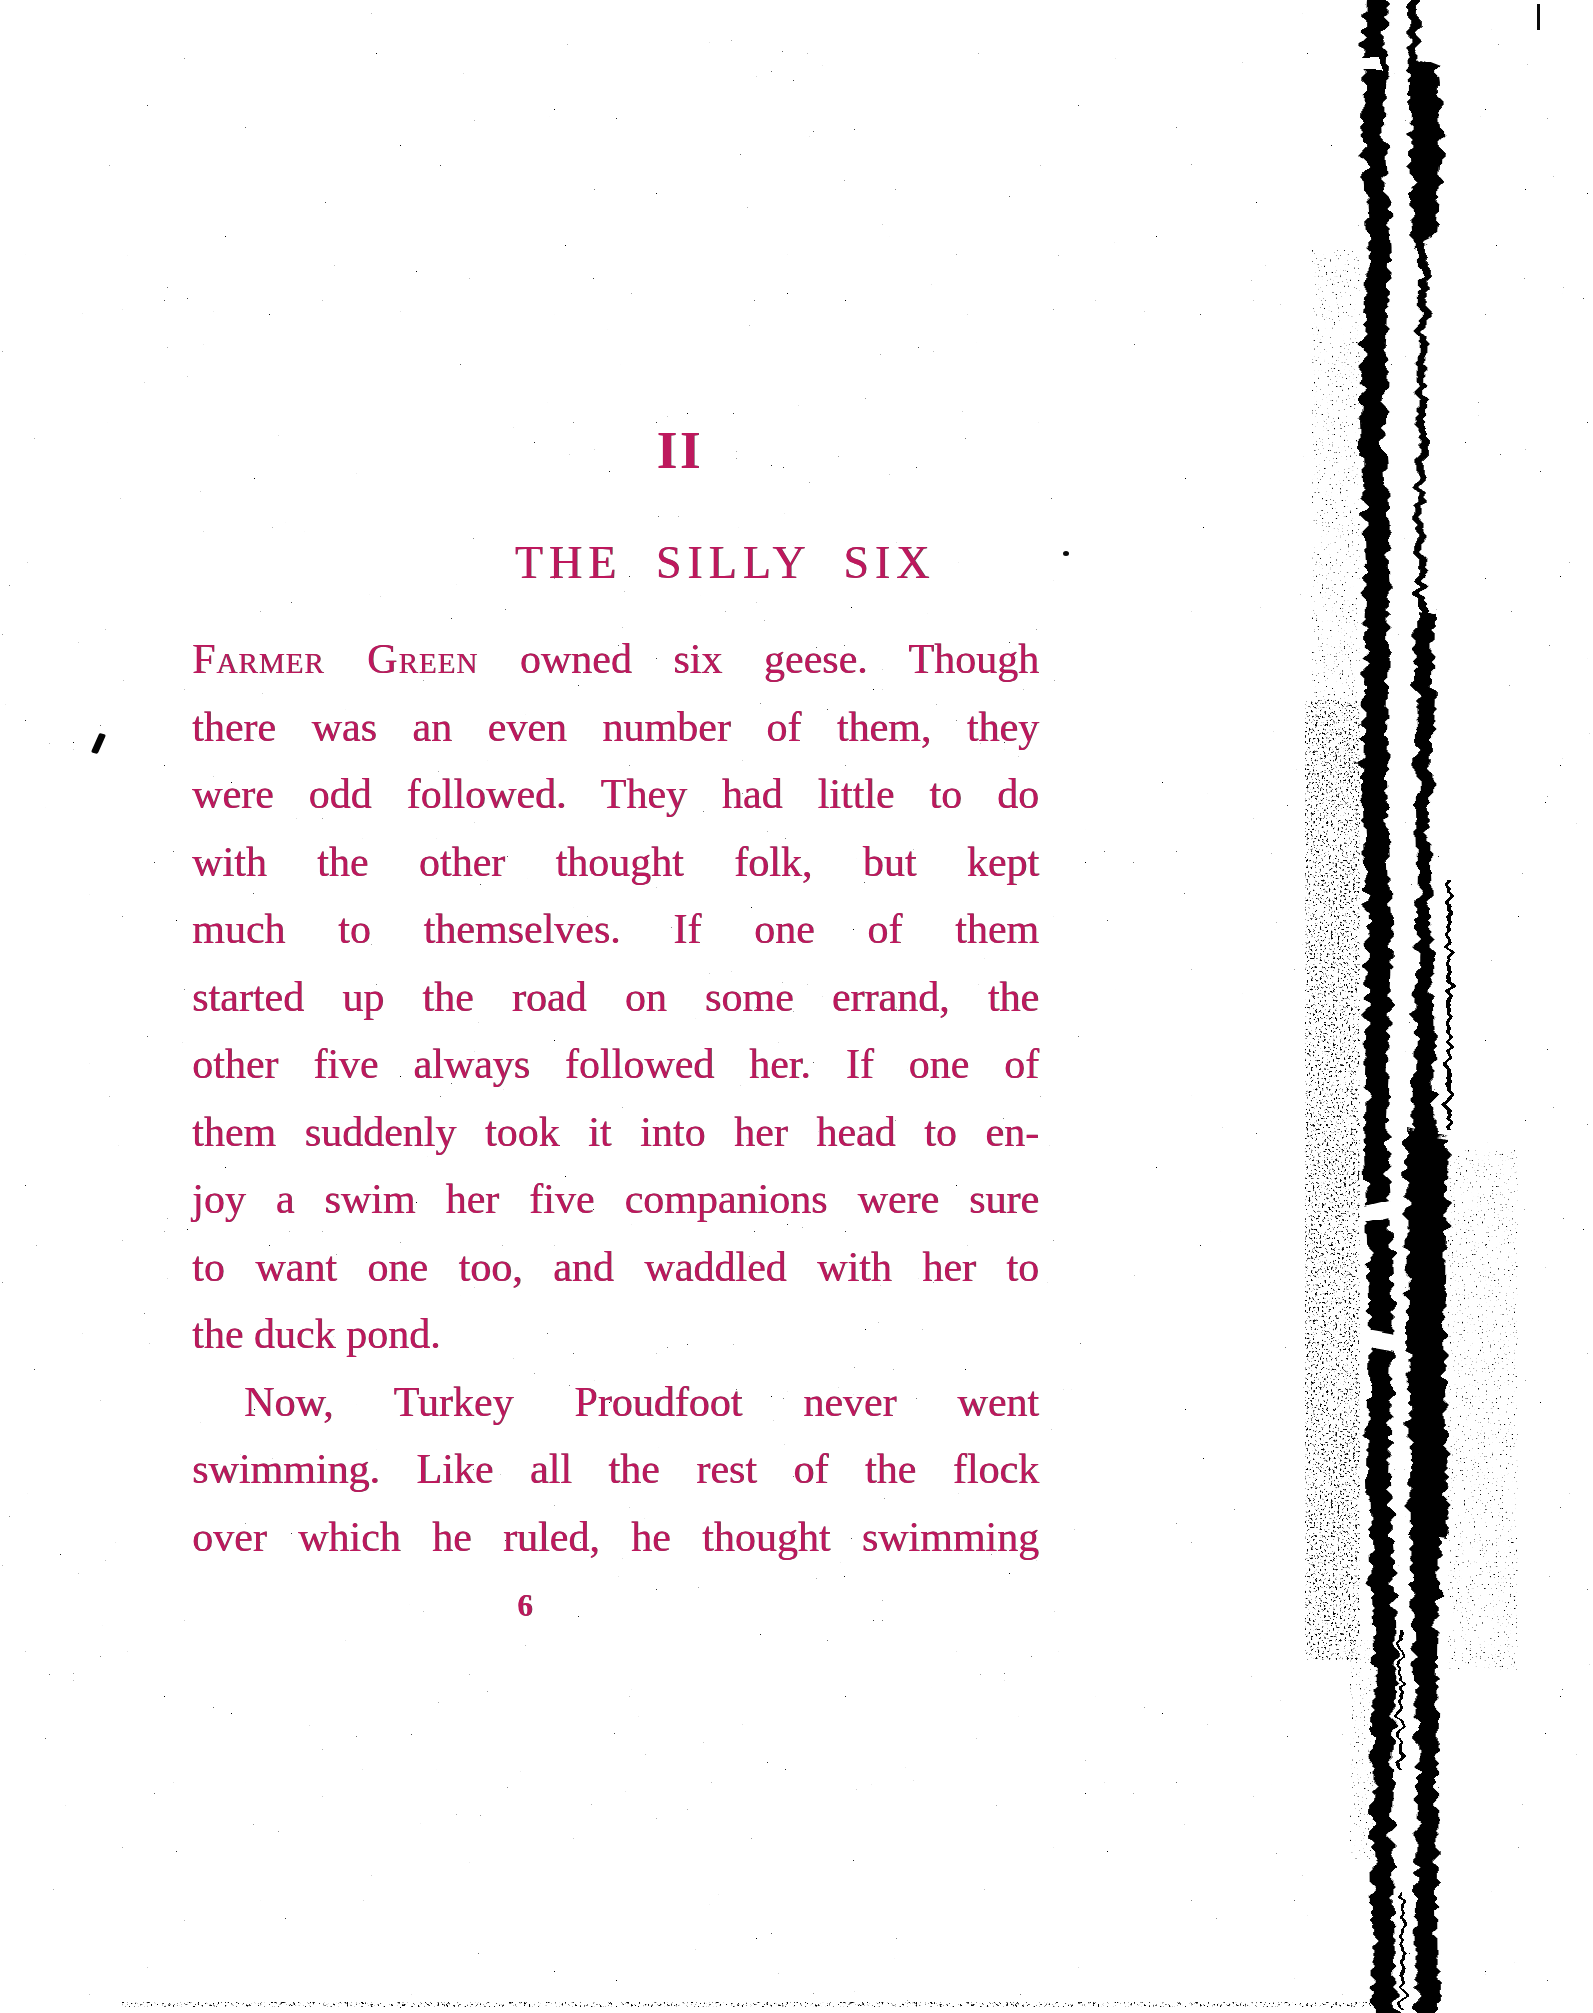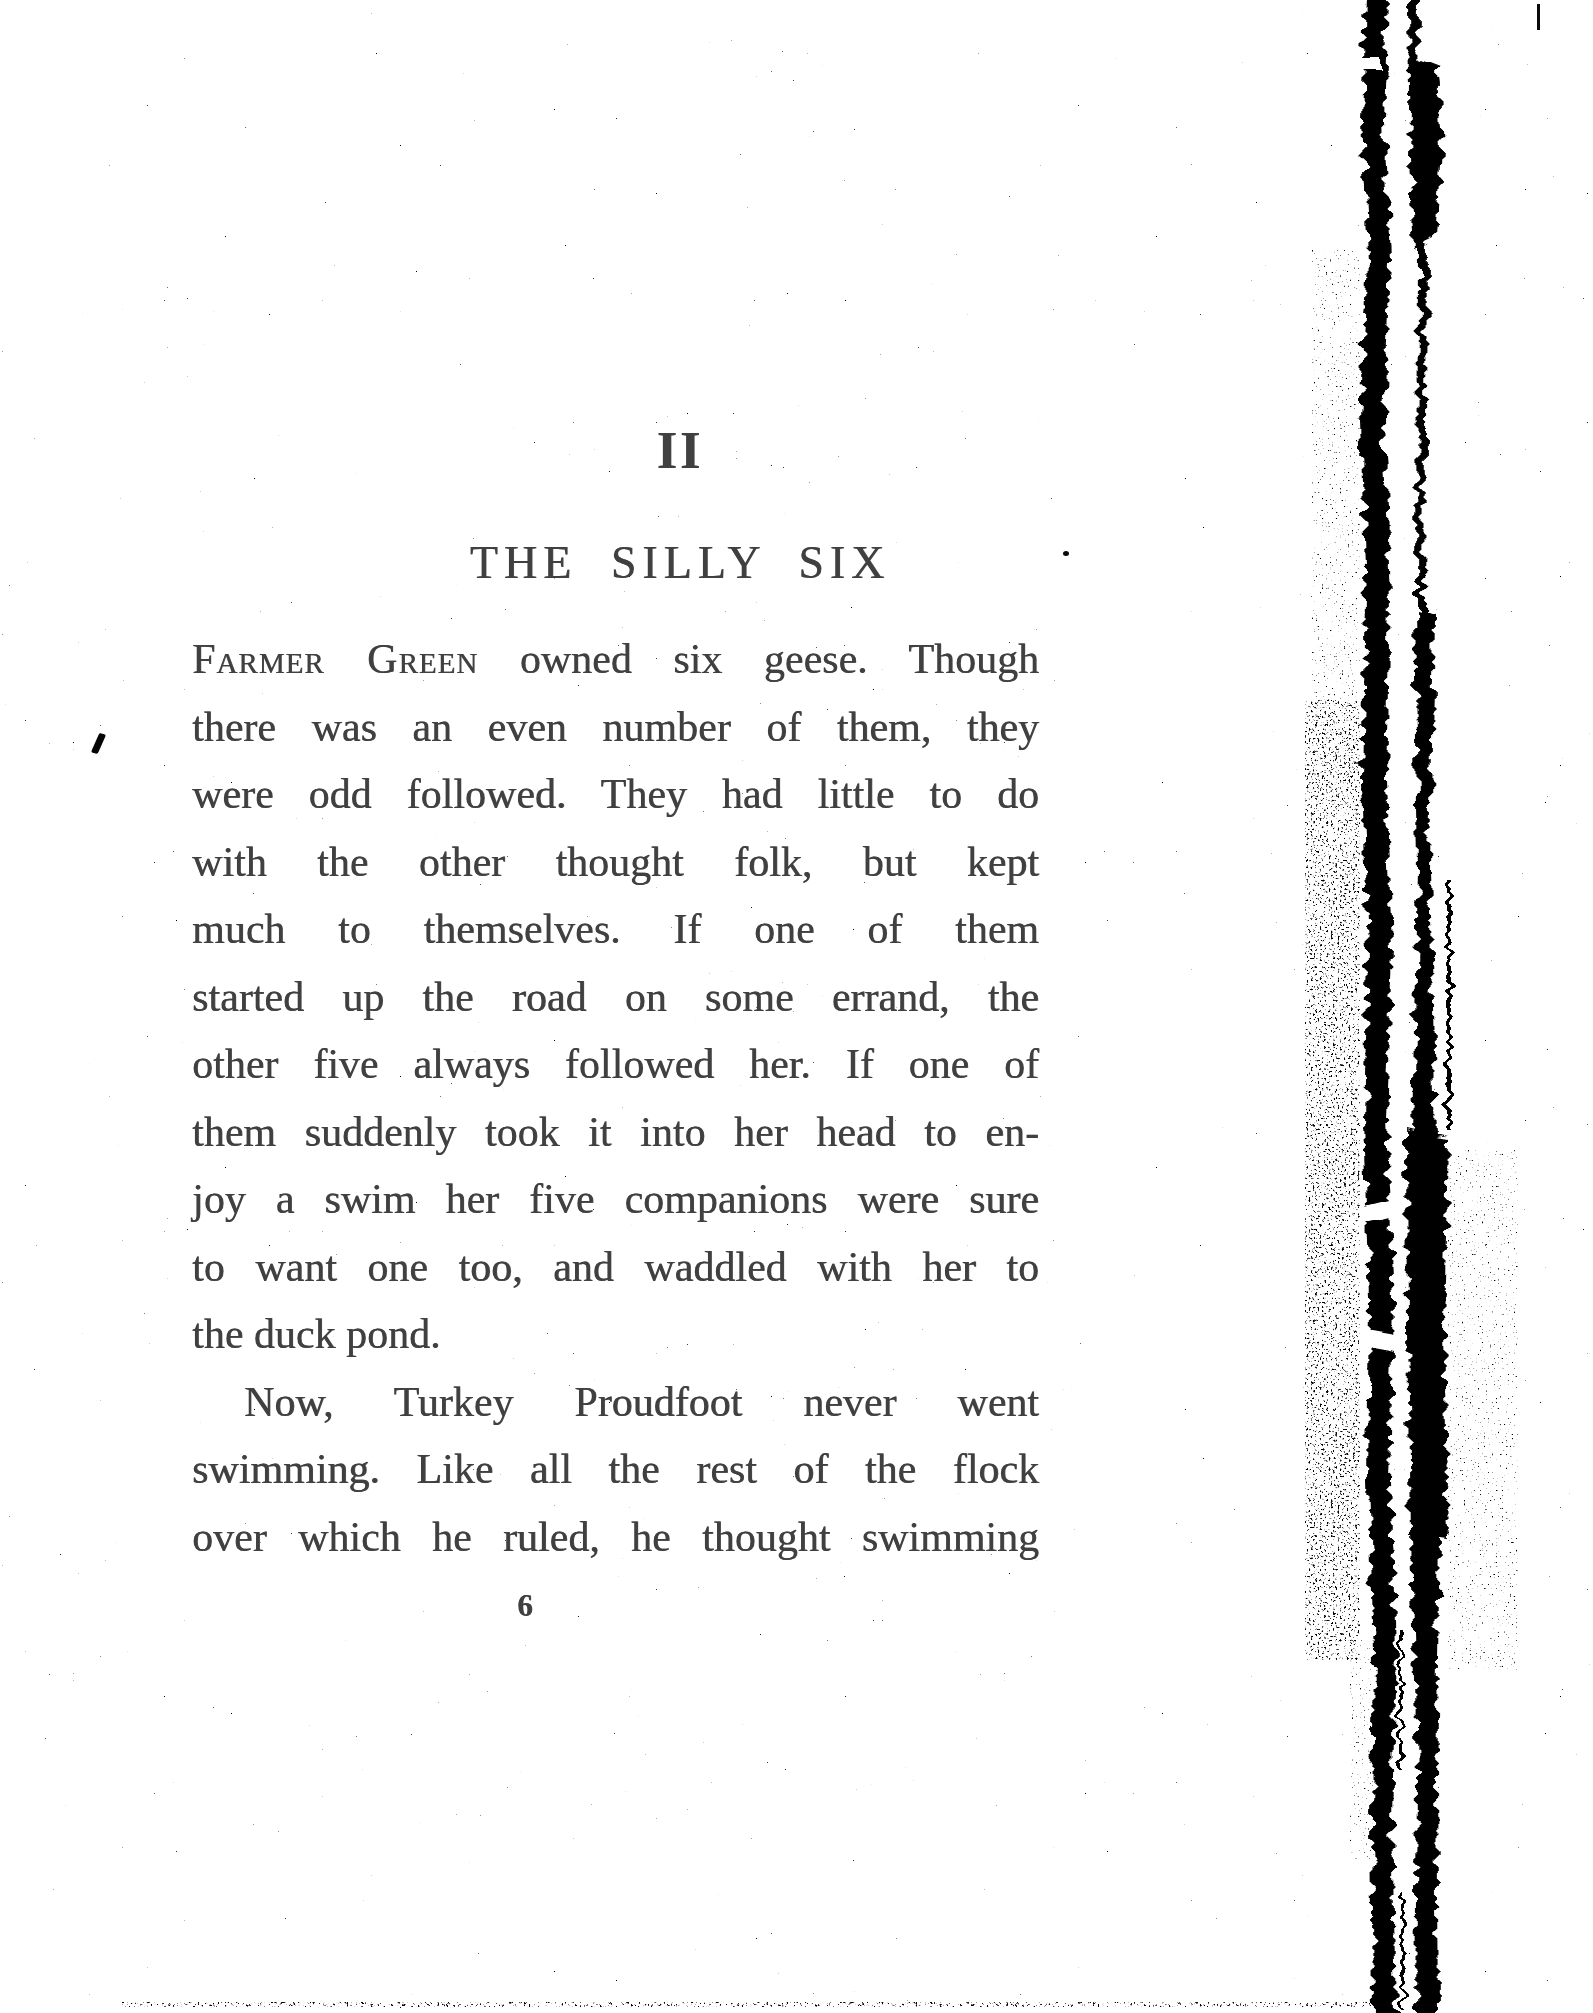--- a/index.html
+++ b/index.html
@@ -2,38 +2,39 @@
 <html><head>
 <meta charset="utf-8">
 <style>
   html,body{margin:0;padding:0;background:#e8e8e8;}
   .scan-page{
     position:relative;
     width:1593px;height:2013px;
     background:#ffffff;
     overflow:hidden;
     font-family:"Liberation Serif","DejaVu Serif",serif;
-    color:#404040;
+    color:#be185d;
   }
   .artifacts{
     position:absolute;left:0;top:0;width:1593px;height:2013px;
     pointer-events:none;z-index:1;
   }
   .content{position:absolute;left:0;top:0;width:100%;height:100%;z-index:2;}
   .chapter-number{
     position:absolute;left:0;top:421px;width:1360px;
     text-align:center;
     font-size:52px;font-weight:700;letter-spacing:3px;
     text-shadow:0.5px 0.4px 0 rgba(10,10,10,0.65);
   }
   .chapter-title{
     position:absolute;left:0;top:536px;width:1360px;
     text-align:center;
     font-size:46px;font-weight:400;letter-spacing:6px;word-spacing:16px;
     text-shadow:0.6px 0.4px 0 rgba(10,10,10,0.7);
+    padding-left:45px;
   }
   .body-text{
     position:absolute;left:192px;top:626px;width:847px;
   }
   .text-line{
     height:67.5px;line-height:67.5px;
     font-size:42px;
     text-align:justify;
     text-align-last:justify;
     -moz-text-align-last:justify;

